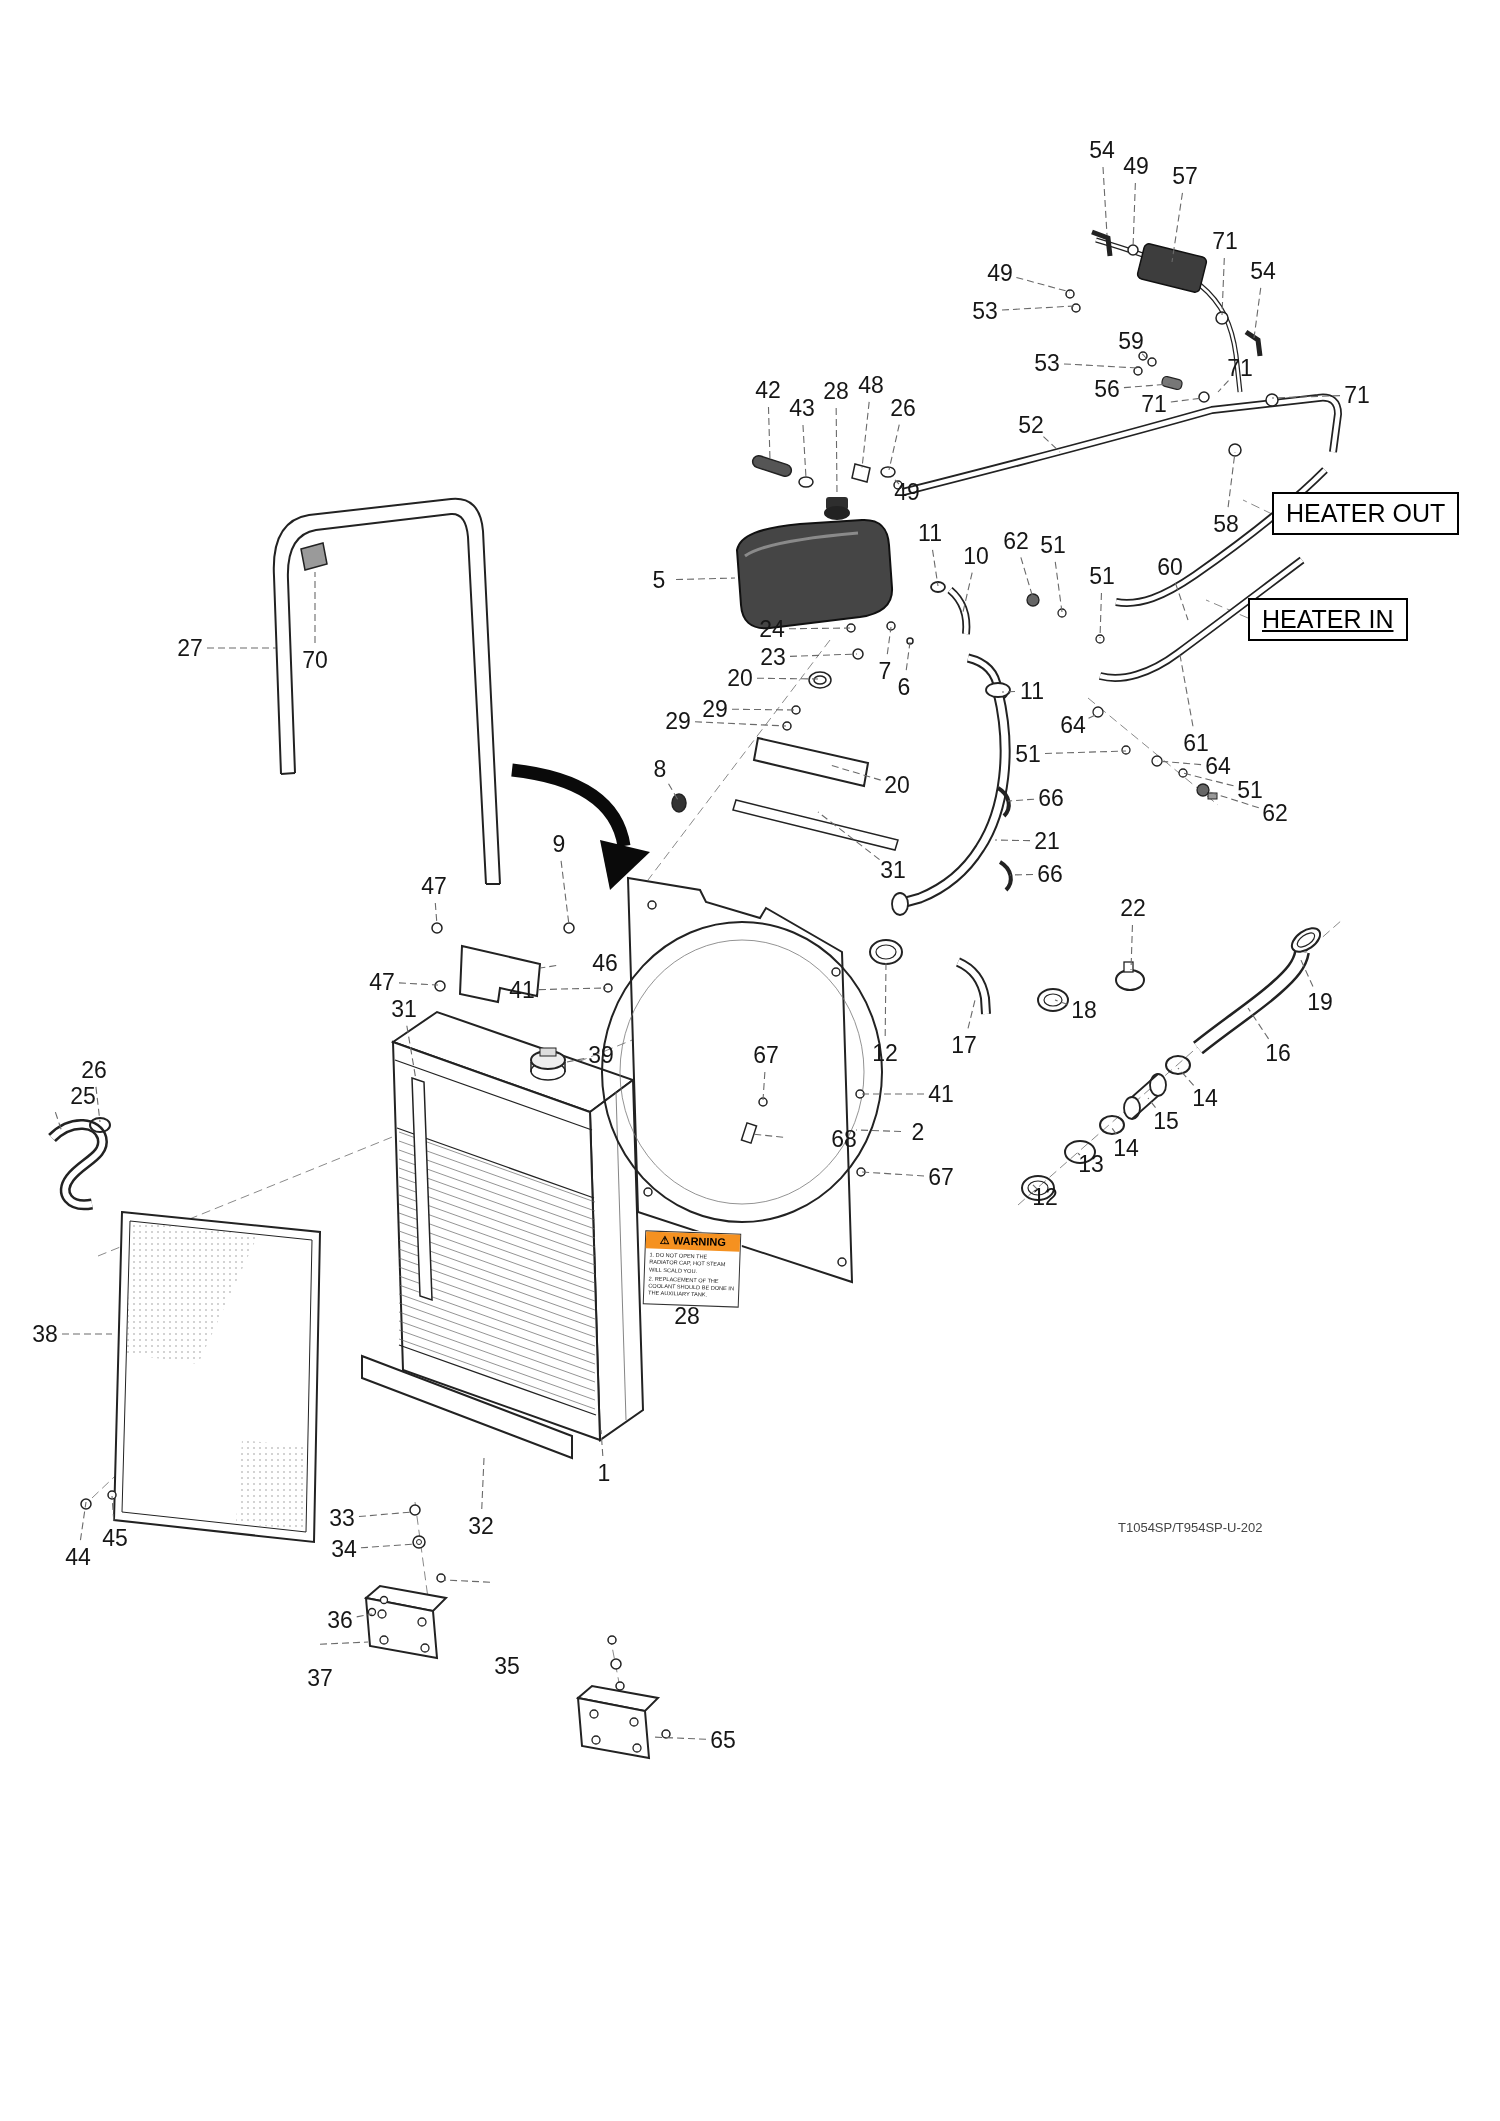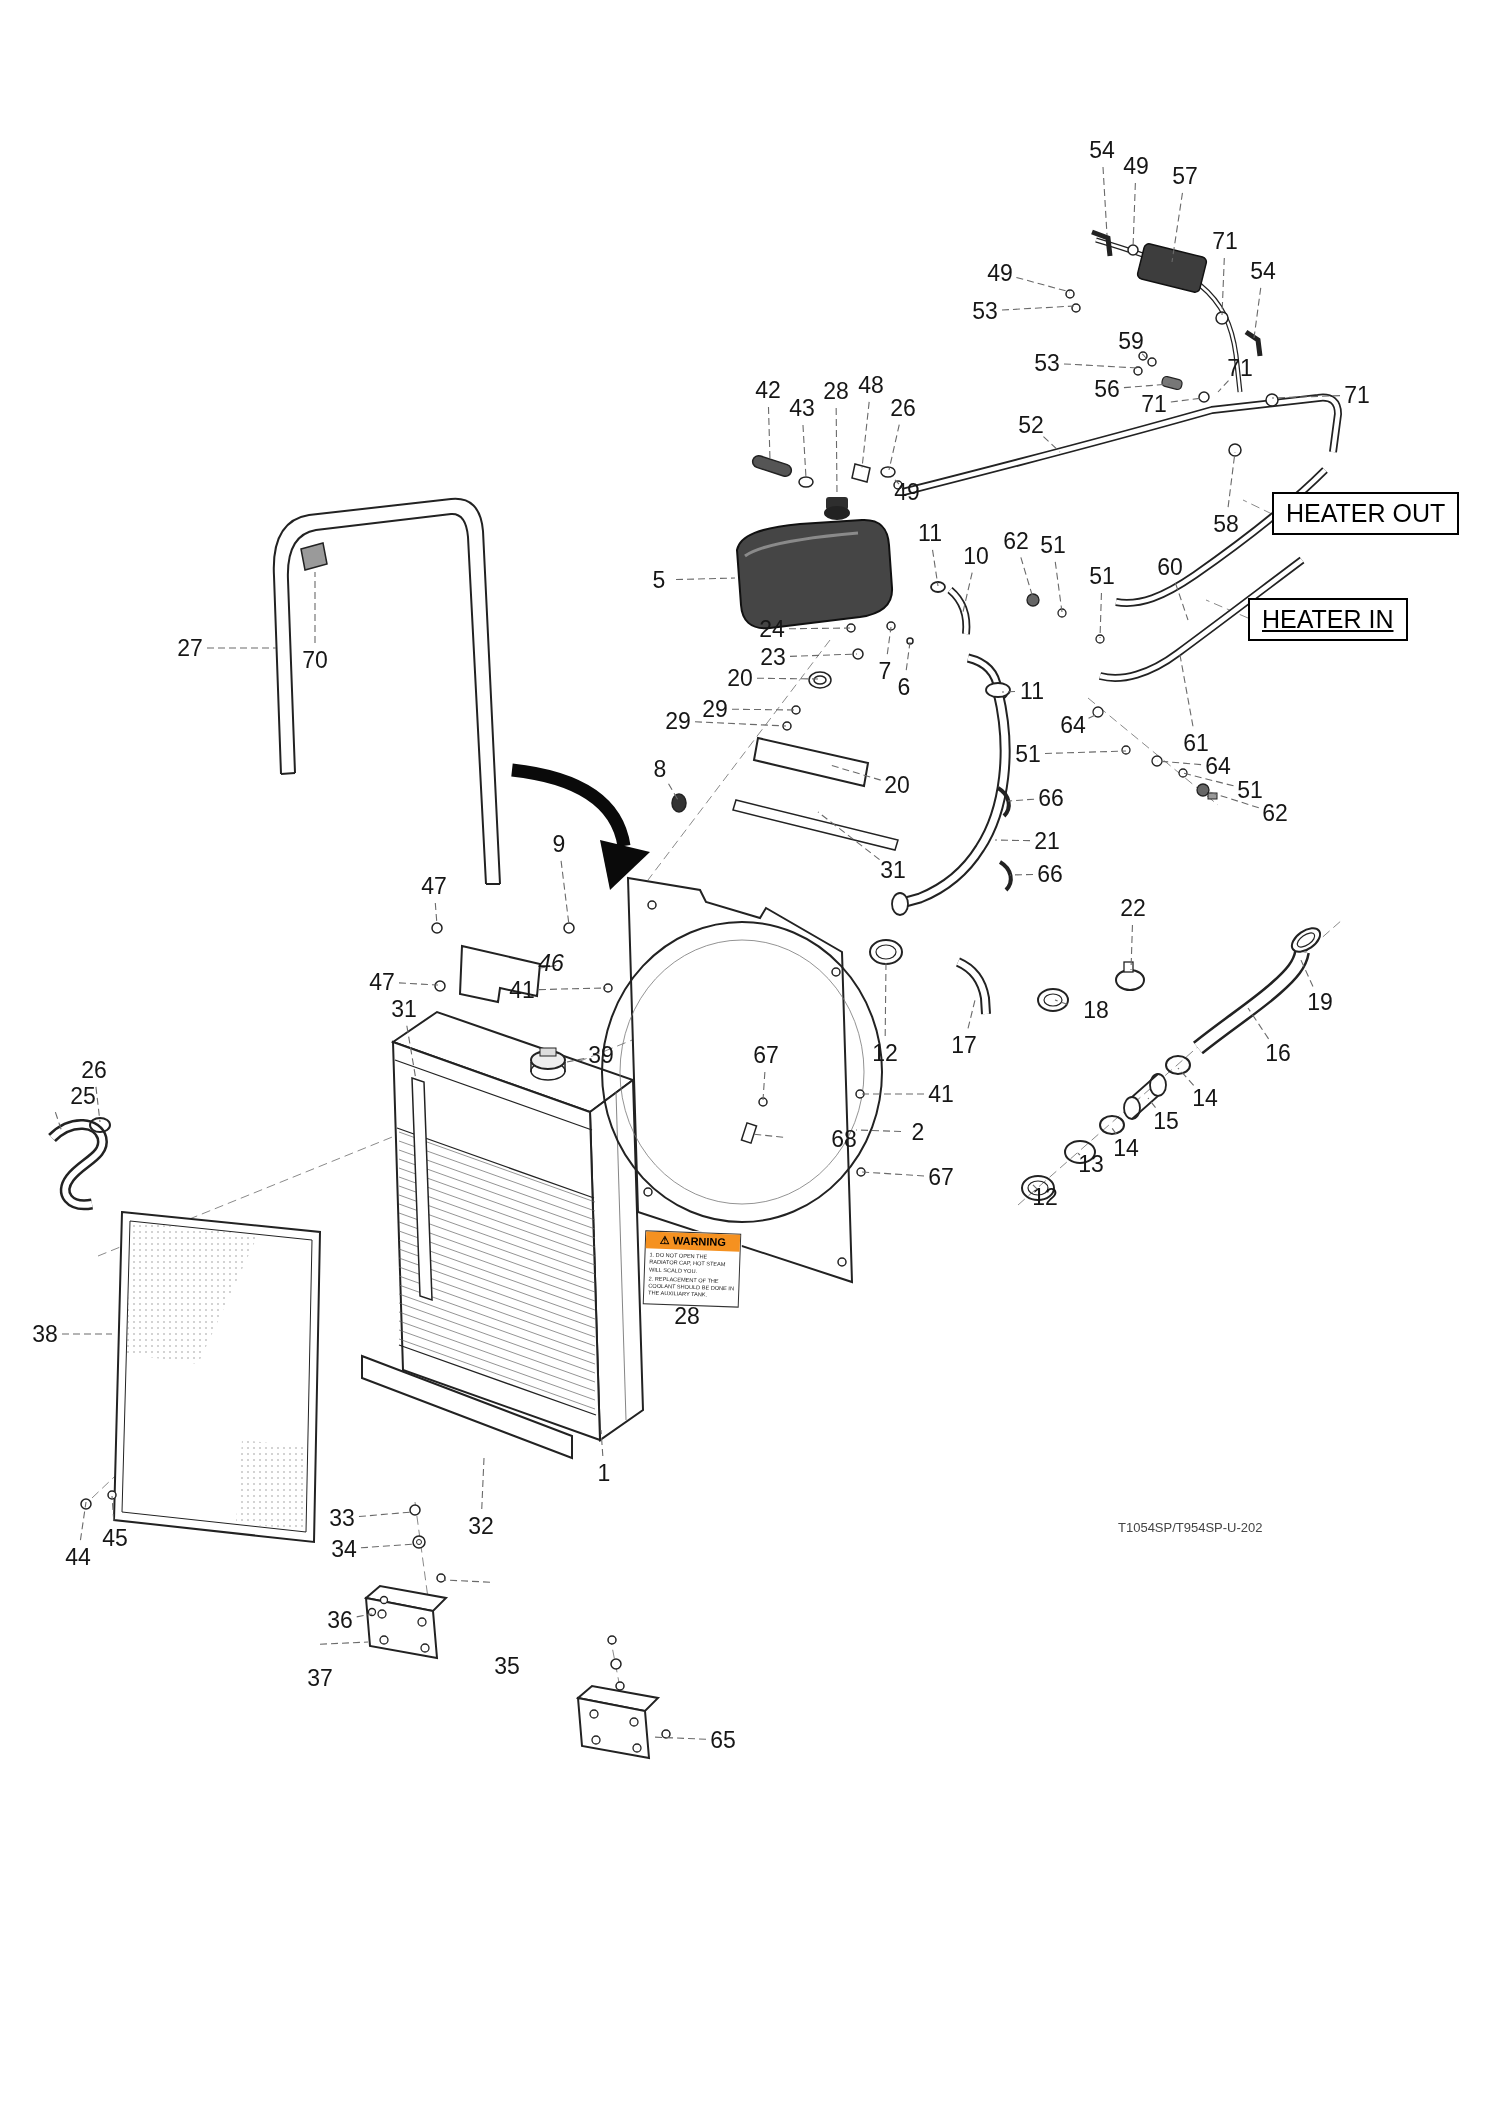--- a/index.html
+++ b/index.html
@@ -418,25 +418,25 @@
       <div class="callout" style="left: 1275px; top: 813px;">62</div>
       <div class="callout" style="left: 1047px; top: 841px;">21</div>
       <div class="callout" style="left: 893px; top: 870px;">31</div>
       <div class="callout" style="left: 1050px; top: 874px;">66</div>
       <div class="callout" style="left: 190px; top: 648px;">27</div>
       <div class="callout" style="left: 315px; top: 660px;">70</div>
       <div class="callout" style="left: 559px; top: 844px;">9</div>
       <div class="callout" style="left: 434px; top: 886px;">47</div>
       <div class="callout" style="left: 1133px; top: 908px;">22</div>
       <div class="callout" style="left: 1320px; top: 1002px;">19</div>
-      <div class="callout" style="left: 551px; top: 963px; font-style: italic;">46</div>
+      <div class="callout" style="left: 605px; top: 963px;">46</div>
       <div class="callout" style="left: 382px; top: 982px;">47</div>
       <div class="callout" style="left: 522px; top: 990px;">41</div>
       <div class="callout" style="left: 404px; top: 1009px;">31</div>
-      <div class="callout" style="left: 1084px; top: 1010px; margin-left: 12px;">18</div>
+      <div class="callout" style="left: 1084px; top: 1010px;">18</div>
       <div class="callout" style="left: 1278px; top: 1053px;">16</div>
       <div class="callout" style="left: 885px; top: 1053px;">12</div>
       <div class="callout" style="left: 964px; top: 1045px;">17</div>
       <div class="callout" style="left: 601px; top: 1055px;">39</div>
       <div class="callout" style="left: 1166px; top: 1121px;">15</div>
       <div class="callout" style="left: 1205px; top: 1098px;">14</div>
       <div class="callout" style="left: 766px; top: 1055px;">67</div>
       <div class="callout" style="left: 941px; top: 1094px;">41</div>
       <div class="callout" style="left: 50px; top: 1096px; margin-left: 33px;">25</div>
       <div class="callout" style="left: 94px; top: 1070px;">26</div>

